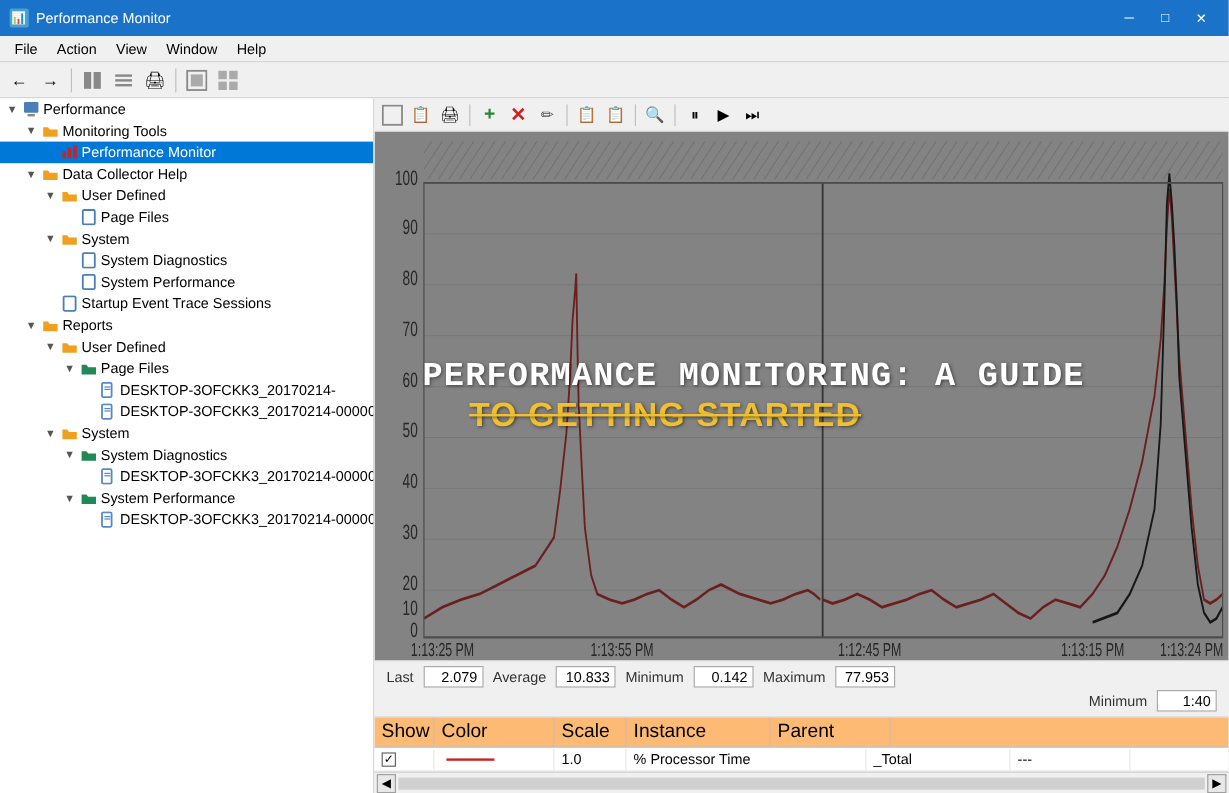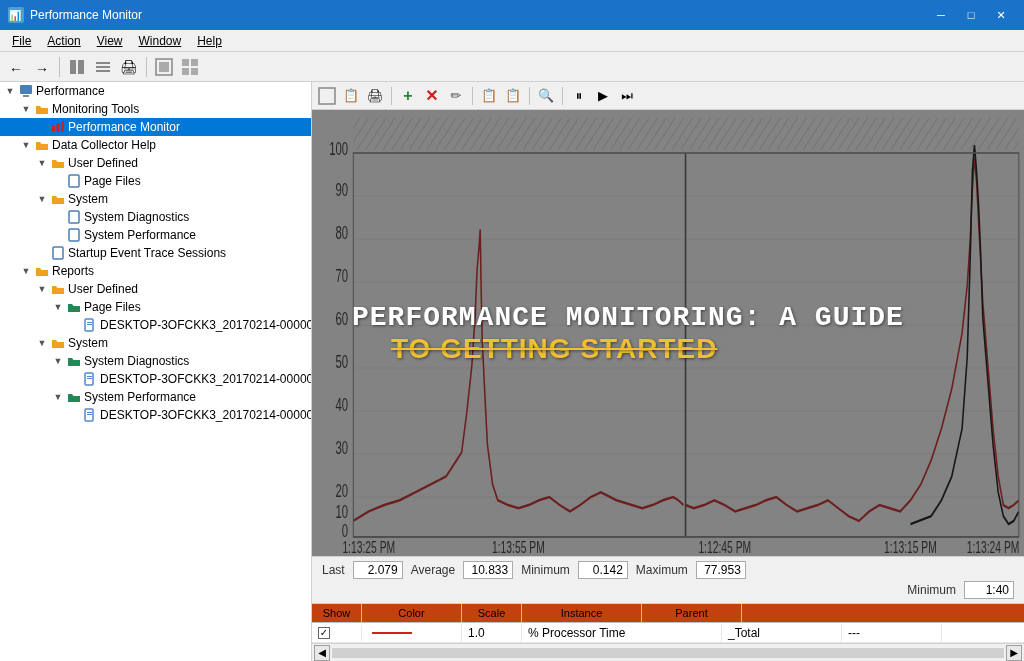--- a/index.html
+++ b/index.html
@@ -30,21 +30,20 @@
       border-bottom: 1px solid #d0d0d0;
       padding: 0 4px;
     }
     .menu-item {
       padding: 2px 8px;
       font-size: 12px;
       cursor: pointer;
       height: 22px;
       display: flex;
       align-items: center;
-      text-decoration: underline;
     }
 
     
     .toolbar {
       background: #f0f0f0;
       height: 30px;
       display: flex;
       align-items: center;
       padding: 0 4px;
       border-bottom: 1px solid #d0d0d0;
@@ -182,25 +181,24 @@
       font-size: 12px;
     }
 
     
     .counter-table {
       background: white;
       border-top: 1px solid #d0d0d0;
     }
     .counter-header {
       display: flex;
-      background: #c2410c;
+      background: #fdba74;
       border-bottom: 1px solid #c0c0c0;
-      font-size: 11px;
+      font-size: 16px;
       font-weight: normal;
-      text-align: center;
     }
     .counter-header-cell {
       padding: 3px 6px;
       border-right: 1px solid #c0c0c0;
       flex-shrink: 0;
     }
     .counter-row {
       display: flex;
       align-items: center;
       border-bottom: 1px solid #e8e8e8;
@@ -438,20 +436,31 @@
     <div class="tree-item indent-3">
       <div class="tree-expand">▼</div>
       <div class="tree-icon">
         <svg width="14" height="14" viewBox="0 0 14 14">
             <path d="M1 4h4l1.5 2H13v6H1z" fill="#228855"></path>
           </svg>
       </div>
       <span class="tree-label">Page Files</span>
     </div>
 
+    <div class="tree-item indent-4">
+      <div class="tree-expand">&nbsp;</div>
+      <div class="tree-icon">
+        <svg width="14" height="14" viewBox="0 0 14 14">
+            <rect x="2" y="1" width="8" height="12" rx="1" fill="white" stroke="#5588cc" stroke-width="1.5"></rect>
+            <rect x="4" y="4" width="5" height="1" fill="#5588cc"></rect>
+            <rect x="4" y="6" width="5" height="1" fill="#5588cc"></rect>
+          </svg>
+      </div>
+      <span class="tree-label">DESKTOP-3OFCKK3_20170214-</span>
+    </div>
 
     <div class="tree-item indent-4">
       <div class="tree-expand">&nbsp;</div>
       <div class="tree-icon">
         <svg width="14" height="14" viewBox="0 0 14 14">
             <rect x="2" y="1" width="8" height="12" rx="1" fill="white" stroke="#5588cc" stroke-width="1.5"></rect>
             <rect x="4" y="4" width="5" height="1" fill="#5588cc"></rect>
             <rect x="4" y="6" width="5" height="1" fill="#5588cc"></rect>
           </svg>
       </div>

